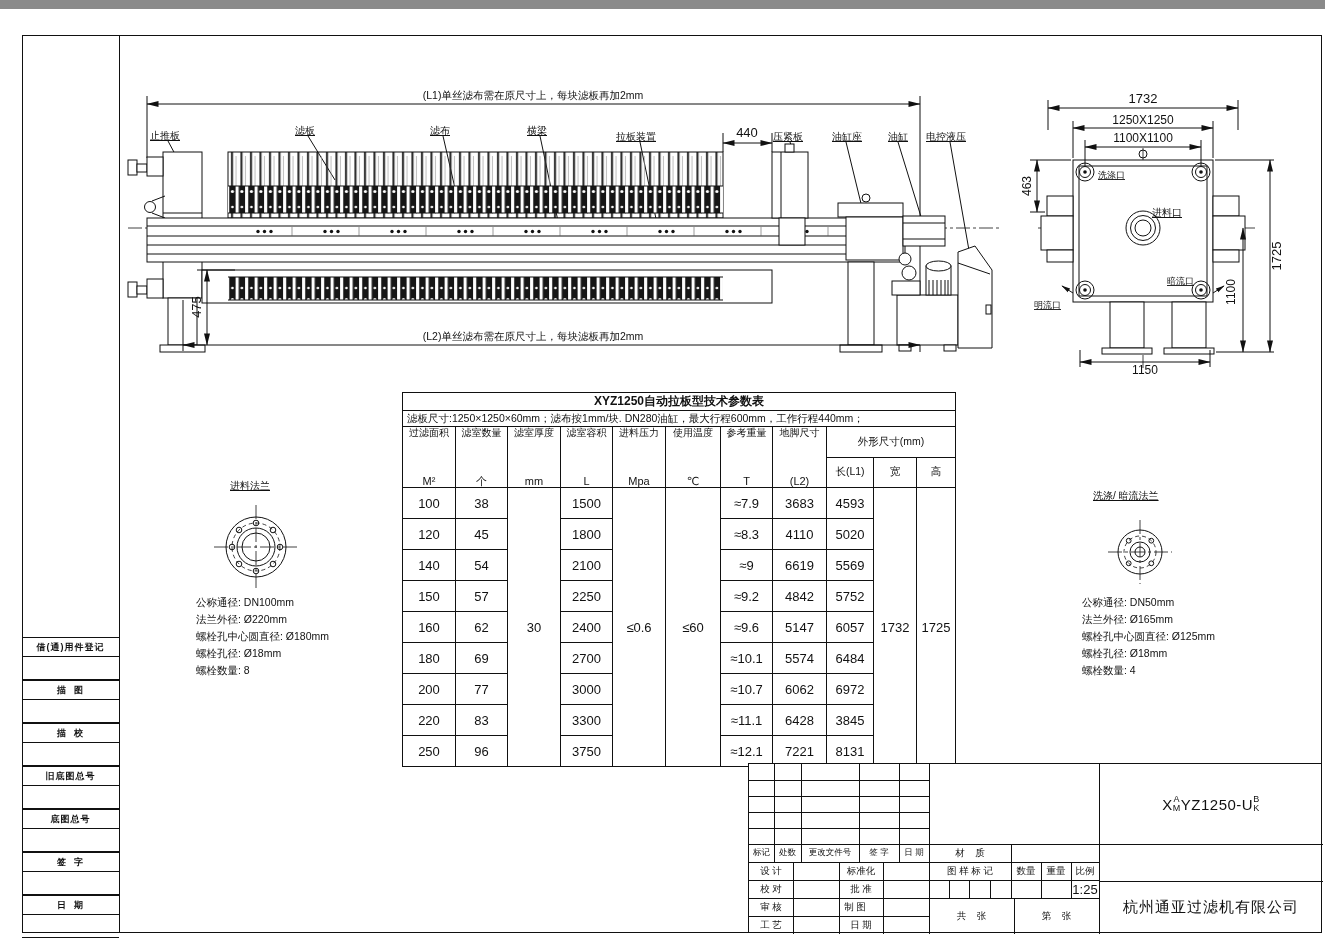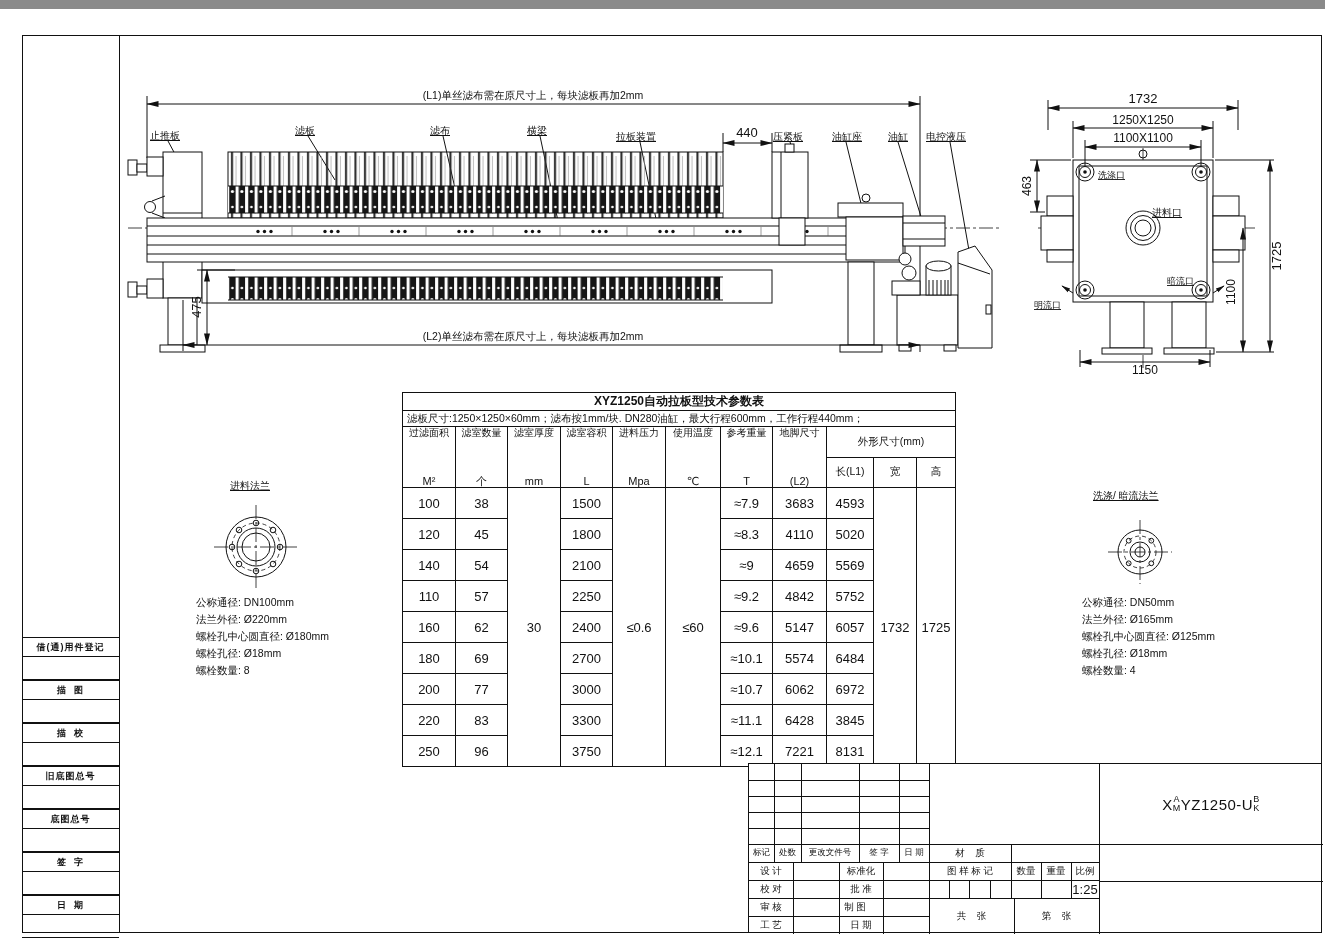--- a/index.html
+++ b/index.html
@@ -407,25 +407,25 @@
           <td>1800</td>
           <td>≈8.3</td>
           <td>4110</td>
           <td>5020</td>
         </tr>
         <tr class="data">
           <td>140</td>
           <td>54</td>
           <td>2100</td>
           <td>≈9</td>
-          <td>4659</td>
+          <td>6619</td>
           <td>5569</td>
         </tr>
         <tr class="data">
-          <td>110</td>
+          <td>150</td>
           <td>57</td>
           <td>2250</td>
           <td>≈9.2</td>
           <td>4842</td>
           <td>5752</td>
         </tr>
         <tr class="data">
           <td>160</td>
           <td>62</td>
           <td>2400</td>
@@ -516,13 +516,14 @@
   <div class="tcell f9" style="left:180px;top:98px;width:82px;height:18px">图 样 标 记</div>
   <div class="tcell f9" style="left:262px;top:98px;width:30px;height:18px">数量</div>
   <div class="tcell f9" style="left:292px;top:98px;width:30px;height:18px">重量</div>
   <div class="tcell f9" style="left:322px;top:98px;width:28px;height:18px">比例</div>
   <div class="tcell f11" style="left:322px;top:116px;width:28px;height:18px">1:25</div>
   <div class="tcell f9" style="left:180px;top:134px;width:85px;height:36px">共    张</div>
   <div class="tcell f9" style="left:265px;top:134px;width:85px;height:36px">第    张</div>
   <div class="tcell" id="model-code" style="left:350px;top:0;width:224px;height:80px">
     <span>X</span><span class="stack"><span>A</span><span>M</span></span><span>YZ1250-U</span><span class="stack"><span>B</span><span>K</span></span>
   </div>
+  <div class="tcell" id="company" style="left:350px;top:117px;width:224px;height:53px">杭州通亚过滤机有限公司</div>
 </div>
 
 </body></html>

